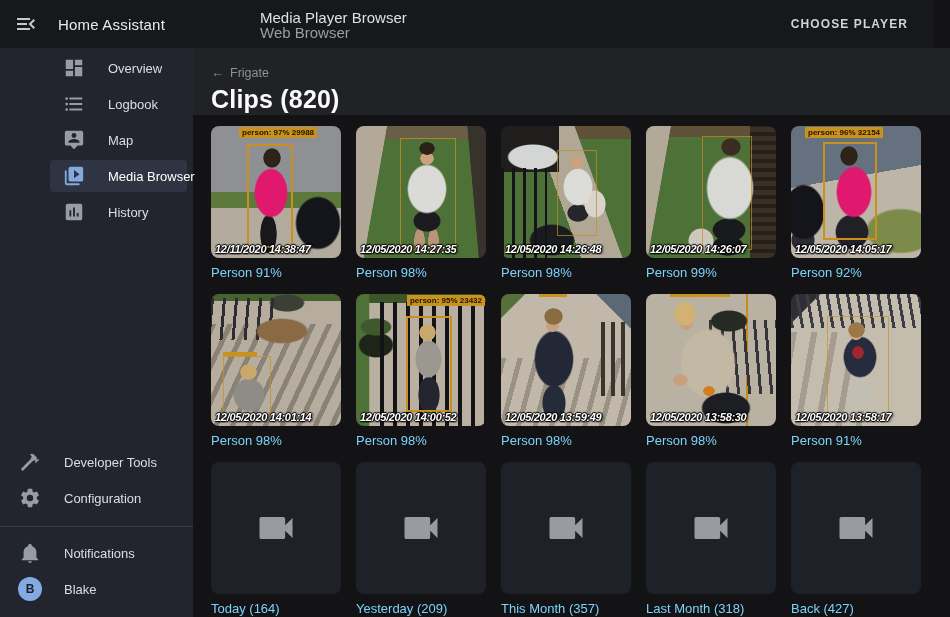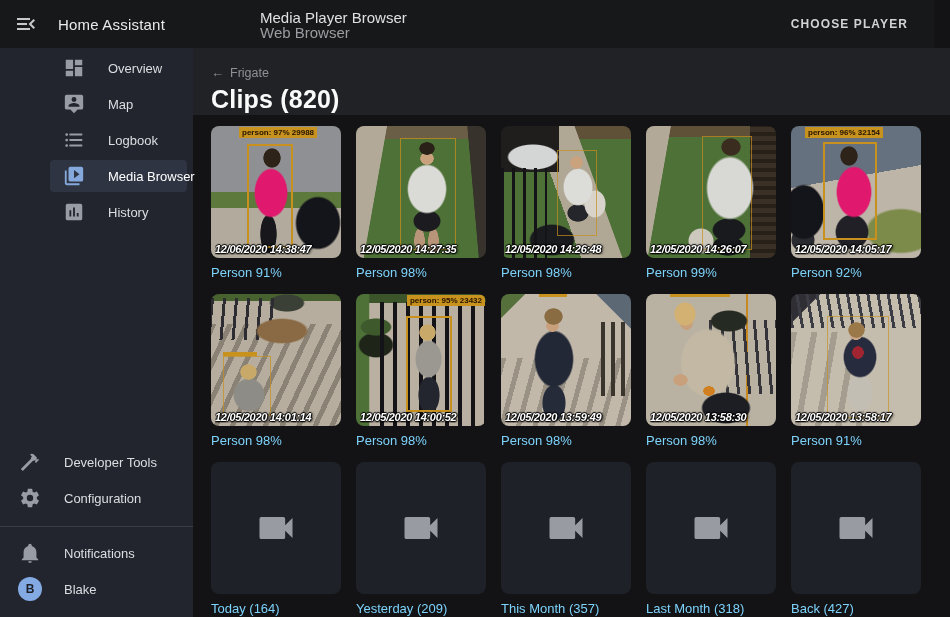--- a/index.html
+++ b/index.html
@@ -225,32 +225,32 @@
         <span class="sb-icon">
           <svg viewBox="0 0 24 24">
             <path d="M13,3V9H21V3M13,21H21V11H13M3,21H11V15H3M3,13H11V3H3Z" fill="currentColor"></path>
           </svg>
         </span>
         <span class="sb-label">Overview</span>
       </div>
       <div class="sb-item">
         <span class="sb-icon">
           <svg viewBox="0 0 24 24">
+            <path d="M7,5H21V7H7V5M7,13V11H21V13H7M7,19V17H21V19H7M4,4.5A1.5,1.5 0 0,1 5.5,6A1.5,1.5 0 0,1 4,7.5A1.5,1.5 0 0,1 2.5,6A1.5,1.5 0 0,1 4,4.5M4,10.5A1.5,1.5 0 0,1 5.5,12A1.5,1.5 0 0,1 4,13.5A1.5,1.5 0 0,1 2.5,12A1.5,1.5 0 0,1 4,10.5M4,16.5A1.5,1.5 0 0,1 5.5,18A1.5,1.5 0 0,1 4,19.5A1.5,1.5 0 0,1 2.5,18A1.5,1.5 0 0,1 4,16.5Z" fill="currentColor"></path>
+          </svg>
+        </span>
+        <span class="sb-label">Logbook</span>
+      </div>
+      <div class="sb-item">
+        <span class="sb-icon">
+          <svg viewBox="0 0 24 24">
             <path d="M20,2H4A2,2 0 0,0 2,4V16A2,2 0 0,0 4,18H8L12,22L16,18H20A2,2 0 0,0 22,16V4A2,2 0 0,0 20,2M12,4.3A2.7,2.7 0 0,1 14.7,7A2.7,2.7 0 0,1 12,9.7A2.7,2.7 0 0,1 9.3,7A2.7,2.7 0 0,1 12,4.3M18,15H6V14.1C6,12.1 10,11 12,11C14,11 18,12.1 18,14.1V15Z" fill="currentColor"></path>
           </svg>
         </span>
         <span class="sb-label">Map</span>
-      </div>
-      <div class="sb-item">
-        <span class="sb-icon">
-          <svg viewBox="0 0 24 24">
-            <path d="M7,5H21V7H7V5M7,13V11H21V13H7M7,19V17H21V19H7M4,4.5A1.5,1.5 0 0,1 5.5,6A1.5,1.5 0 0,1 4,7.5A1.5,1.5 0 0,1 2.5,6A1.5,1.5 0 0,1 4,4.5M4,10.5A1.5,1.5 0 0,1 5.5,12A1.5,1.5 0 0,1 4,13.5A1.5,1.5 0 0,1 2.5,12A1.5,1.5 0 0,1 4,10.5M4,16.5A1.5,1.5 0 0,1 5.5,18A1.5,1.5 0 0,1 4,19.5A1.5,1.5 0 0,1 2.5,18A1.5,1.5 0 0,1 4,16.5Z" fill="currentColor"></path>
-          </svg>
-        </span>
-        <span class="sb-label">Logbook</span>
       </div>
       <div class="sb-item selected">
         <span class="sb-icon">
           <svg viewBox="0 0 24 24">
             <path d="M4,6H2V20A2,2 0 0,0 4,22H18V20H4V6M20,2H8A2,2 0 0,0 6,4V16A2,2 0 0,0 8,18H20A2,2 0 0,0 22,16V4A2,2 0 0,0 20,2M12,14.5V5.5L18,10L12,14.5Z" fill="currentColor"></path>
           </svg>
         </span>
         <span class="sb-label">Media Browser</span>
       </div>
       <div class="sb-item">
@@ -301,21 +301,21 @@
       <span class="back-arrow">←</span>
       <span>Frigate</span>
     </div>
     <h1 class="clips-title">Clips (820)</h1>
   </div>
   <div class="grid" id="grid">
   <div class="card">
     <div class="thumb s0">
       <div class="bbox"></div>
       <div class="det">person: 97% 29988</div>
-      <div class="ts">12/06/2020 14:38:47</div>
+      <div class="ts">12/11/2020 14:38:47</div>
     </div>
     <div class="card-label">Person 91%</div>
   </div>
 
   <div class="card">
     <div class="thumb s1">
       <div class="bbox"></div>
 
       <div class="ts">12/05/2020 14:27:35</div>
     </div>

